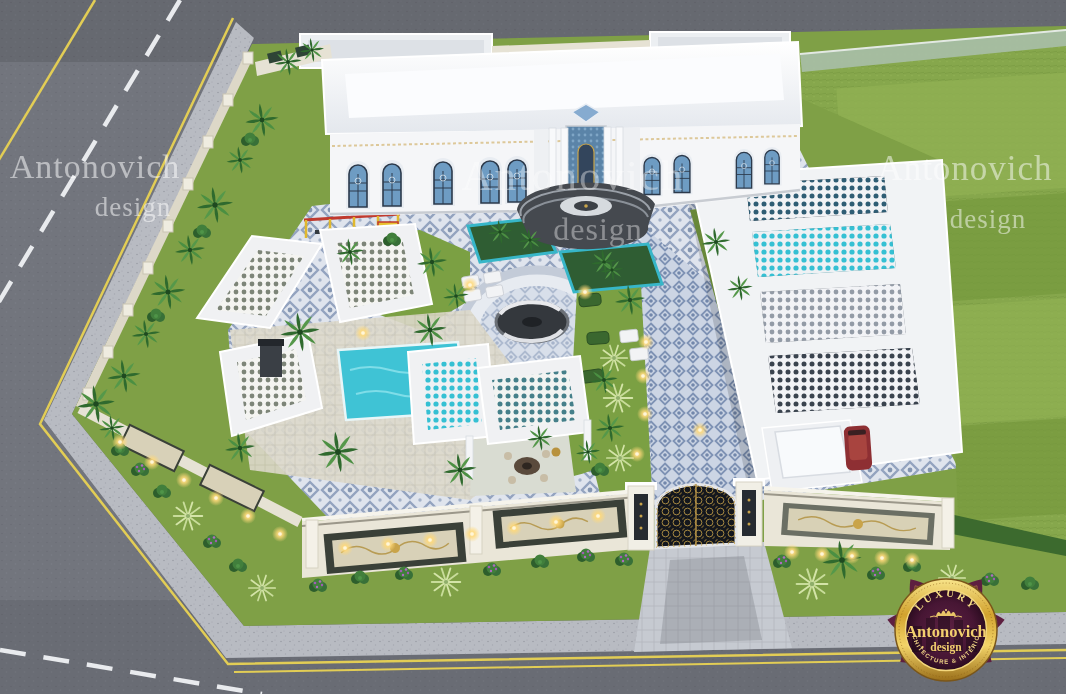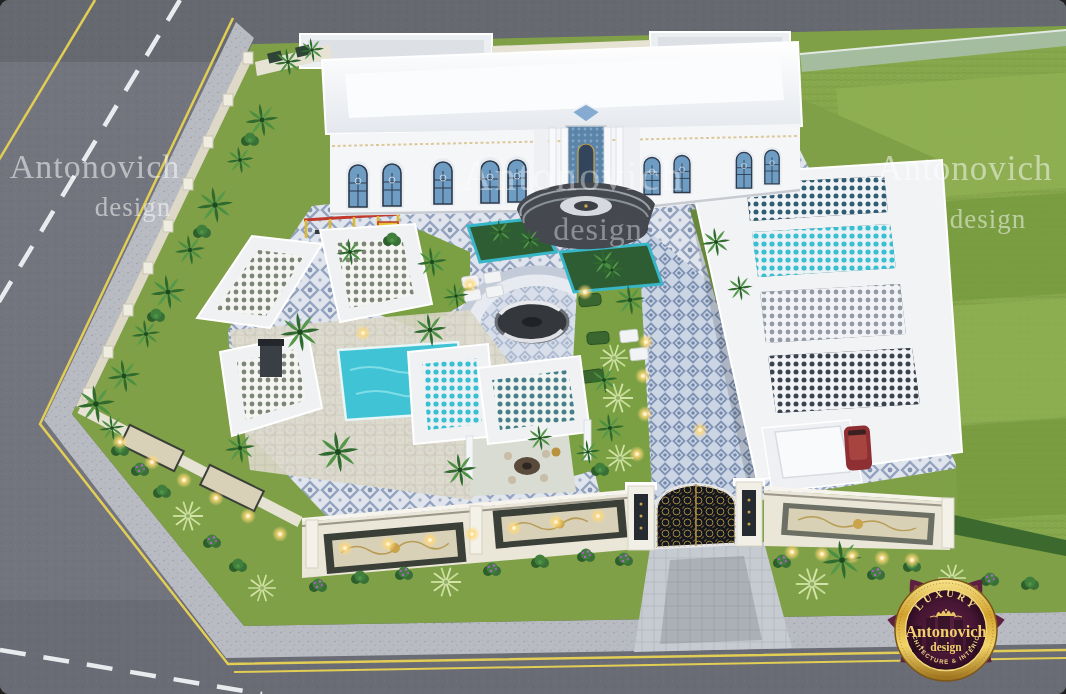--- a/index.html
+++ b/index.html
@@ -1,17 +1,17 @@
 <!DOCTYPE html>
 <html><head>
 <meta charset="utf-8">
 <style>
   html,body{margin:0;padding:0;background:#222;}
   .stage{position:relative;width:1066px;height:694px;overflow:hidden;background:#72757d;
-         font-family:"Liberation Sans",sans-serif;border-radius:9px;}
+         font-family:"Liberation Sans",sans-serif;}
   svg{display:block}
   .wm{font-family:"Liberation Serif","DejaVu Serif",serif;fill:#ffffff;}
   .badge-serif{font-family:"Liberation Serif","DejaVu Serif",serif;}
 </style>
 </head>
 <body>
 
 <div class="stage">
 <svg width="1066" height="694" viewBox="0 0 1066 694" xmlns="http://www.w3.org/2000/svg">
 <defs>

